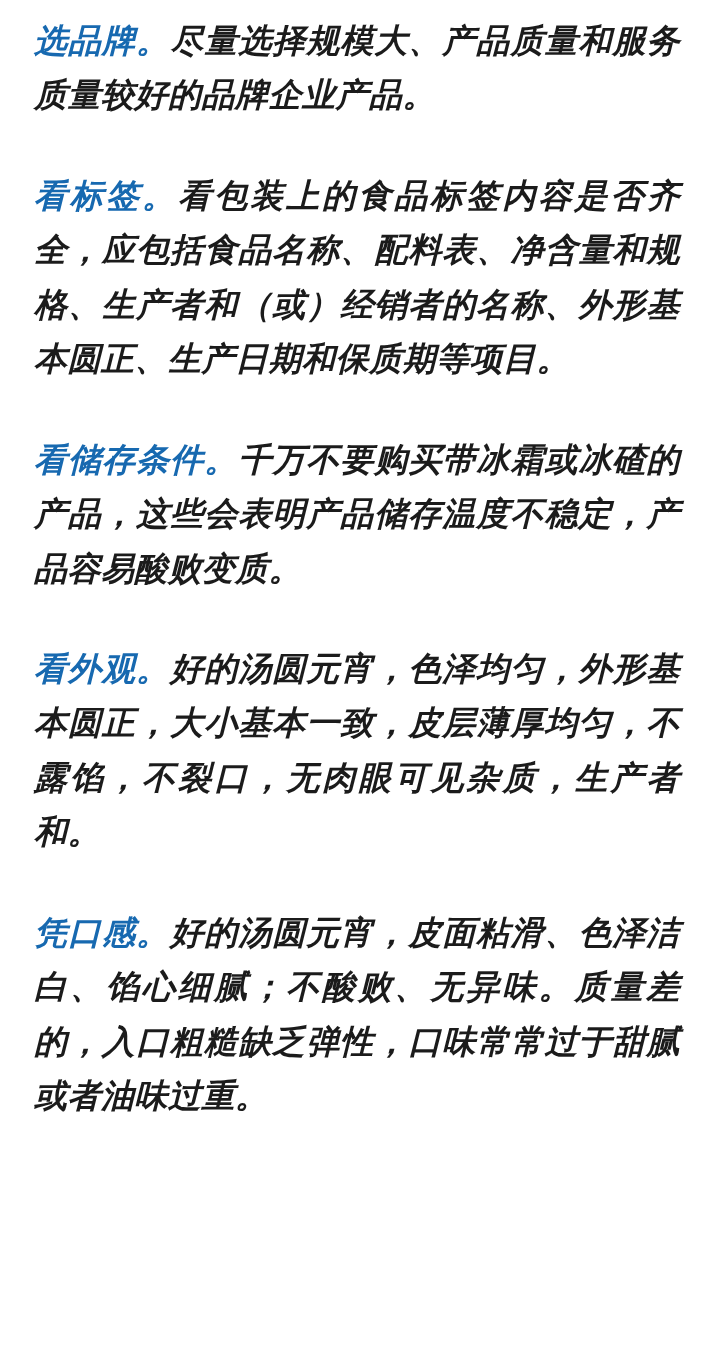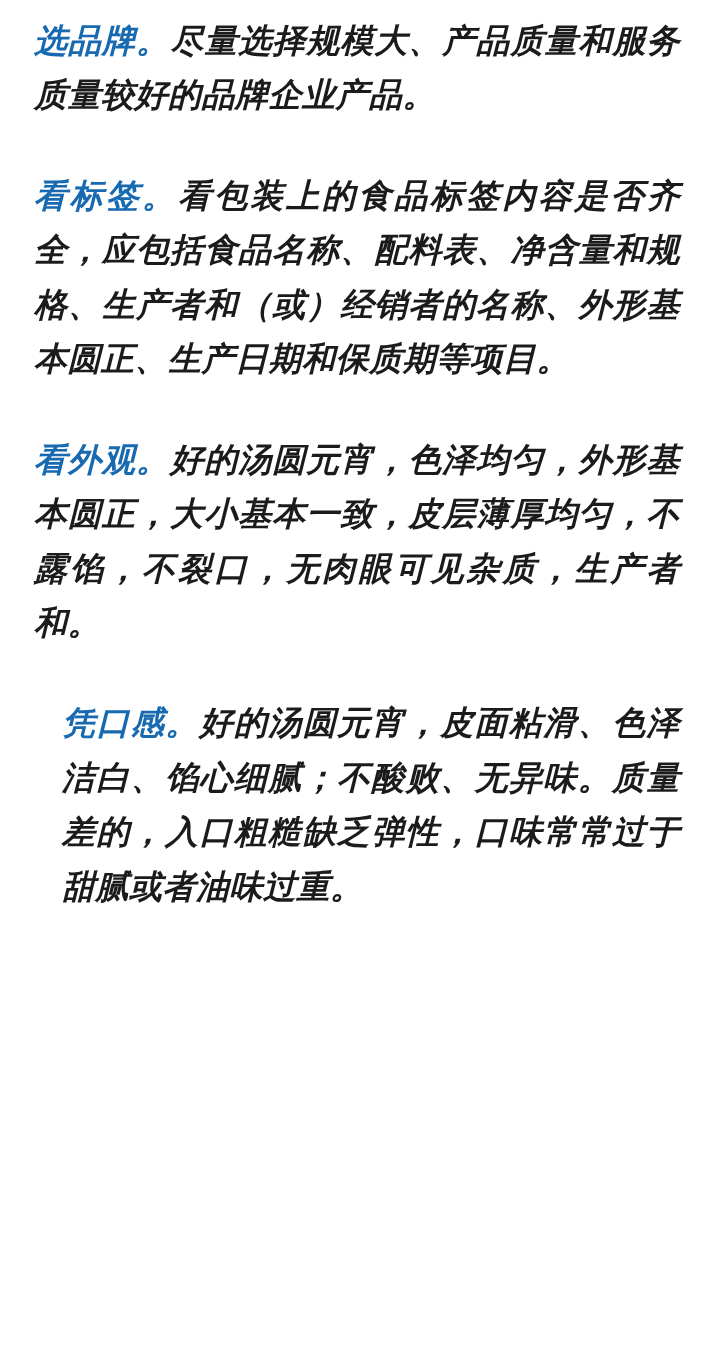--- a/index.html
+++ b/index.html
@@ -27,21 +27,20 @@
     line-height: 1.65;
     letter-spacing: 0.5px;
     font-style: italic;
     font-weight: 600;
     text-align: justify;
     text-justify: inter-ideograph;
     color: #1b1b1b;
   }
   .para:last-child {
     margin-bottom: 0;
-    margin-left: 28px;
   }
   .lead {
     color: #1769b0;
     font-weight: 700;
     font-style: italic;
   }
   .lead-mark {
     color: #1769b0;
     font-weight: 700;
     font-style: italic;
@@ -56,20 +55,23 @@
 <div class="page">
 
   <p class="para">
     <span class="lead">选品牌</span><span class="lead-mark">。</span><span class="body-text">尽量选择规模大、产品质量和服务质量较好的品牌企业产品。</span>
   </p>
 
   <p class="para">
     <span class="lead">看标签</span><span class="lead-mark">。</span><span class="body-text">看包装上的食品标签内容是否齐全，应包括食品名称、配料表、净含量和规格、生产者和（或）经销者的名称、外形基本圆正、生产日期和保质期等项目。</span>
   </p>
 
+  <p class="para">
+    <span class="lead">看储存条件</span><span class="lead-mark">。</span><span class="body-text">千万不要购买带冰霜或冰碴的产品，这些会表明产品储存温度不稳定，产品容易酸败变质。</span>
+  </p>
 
   <p class="para">
     <span class="lead">看外观</span><span class="lead-mark">。</span><span class="body-text">好的汤圆元宵，色泽均匀，外形基本圆正，大小基本一致，皮层薄厚均匀，不露馅，不裂口，无肉眼可见杂质，生产者和。</span>
   </p>
 
   <p class="para">
     <span class="lead">凭口感</span><span class="lead-mark">。</span><span class="body-text">好的汤圆元宵，皮面粘滑、色泽洁白、馅心细腻；不酸败、无异味。质量差的，入口粗糙缺乏弹性，口味常常过于甜腻或者油味过重。</span>
   </p>
 
 </div>

